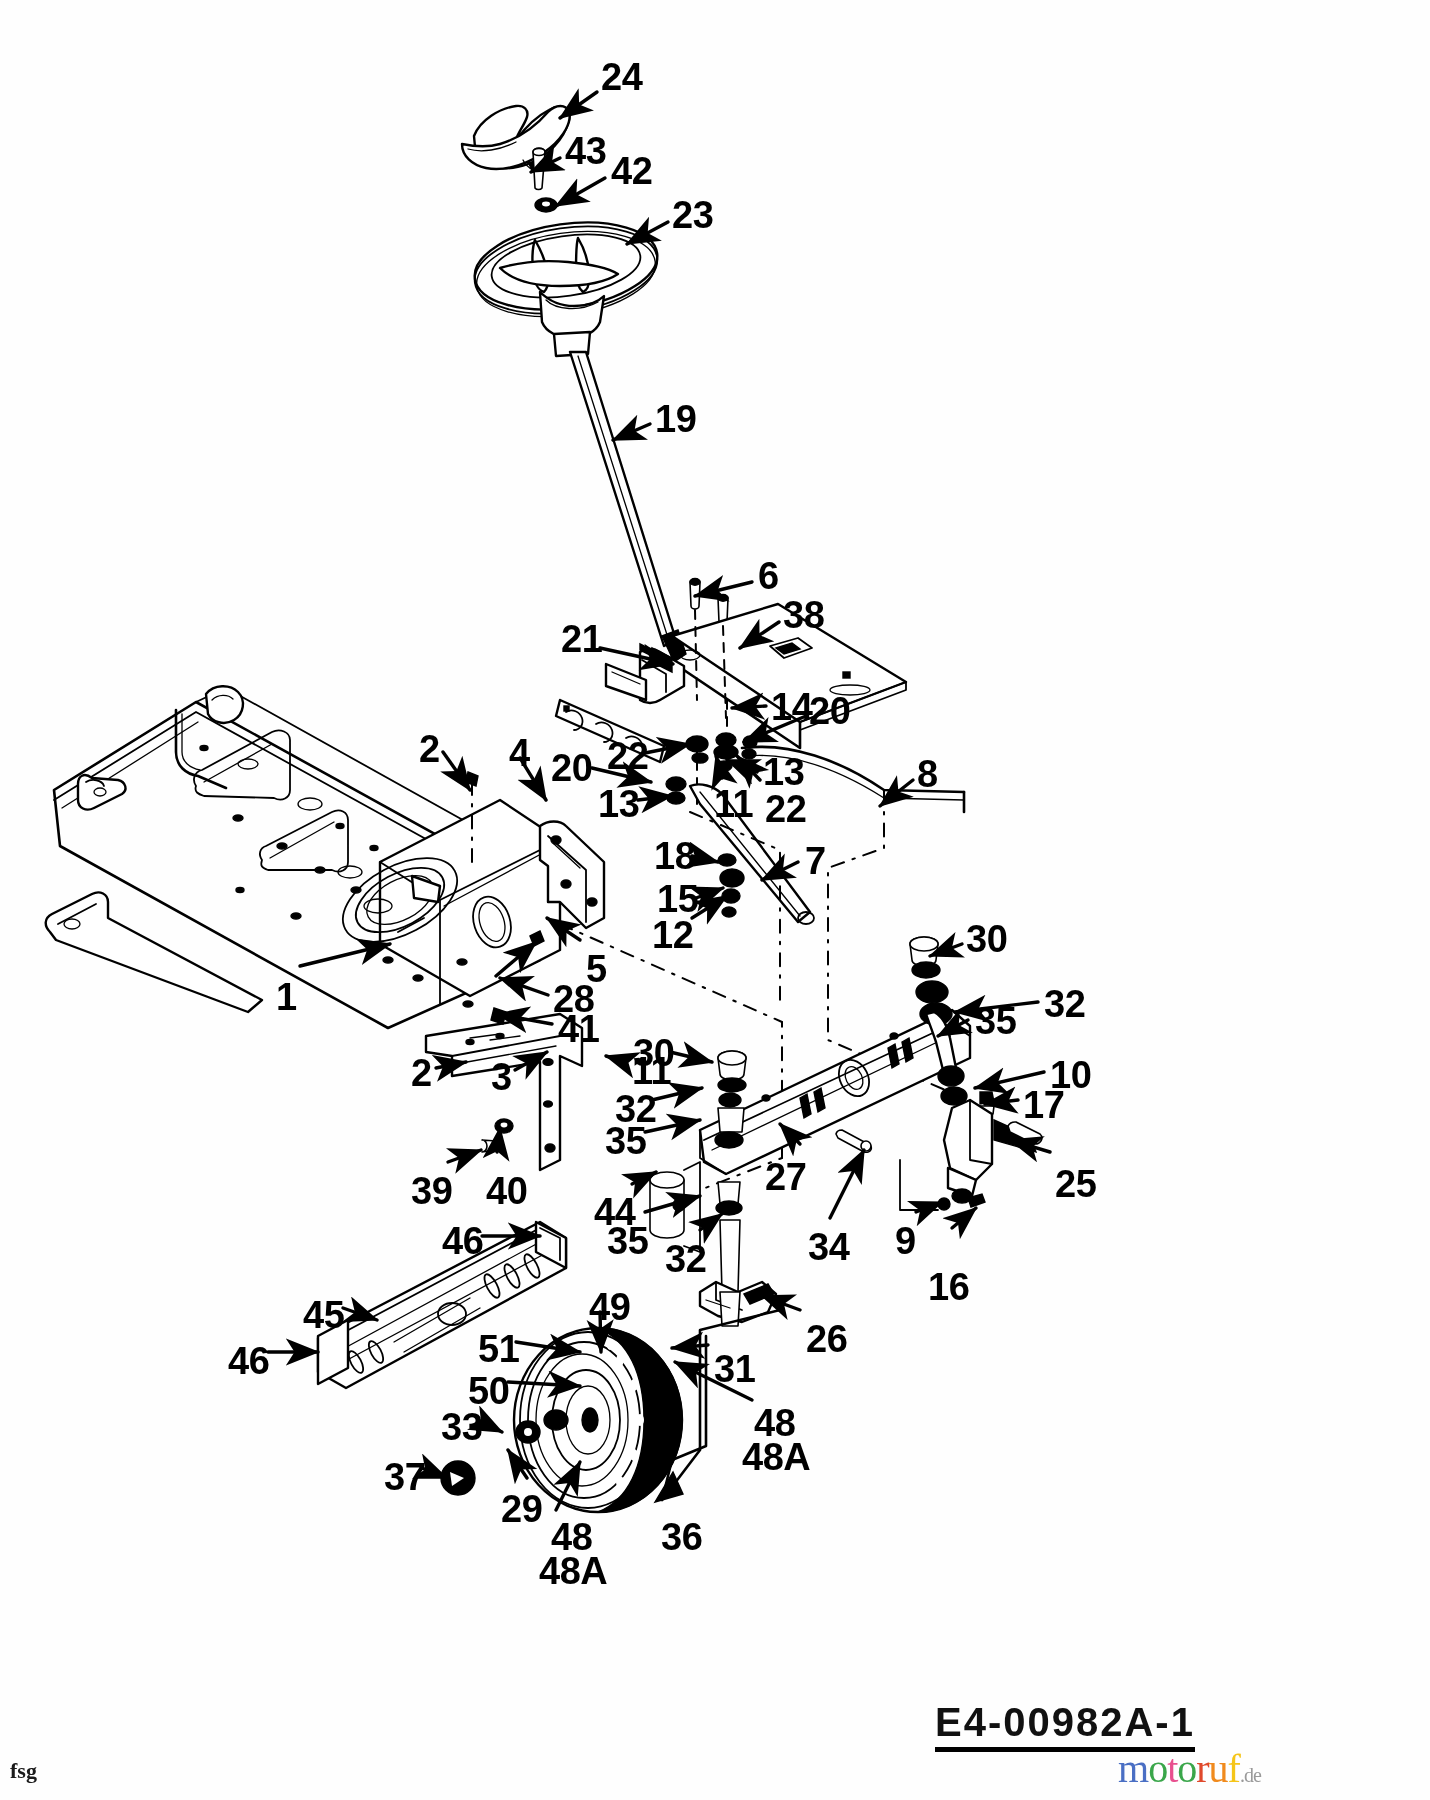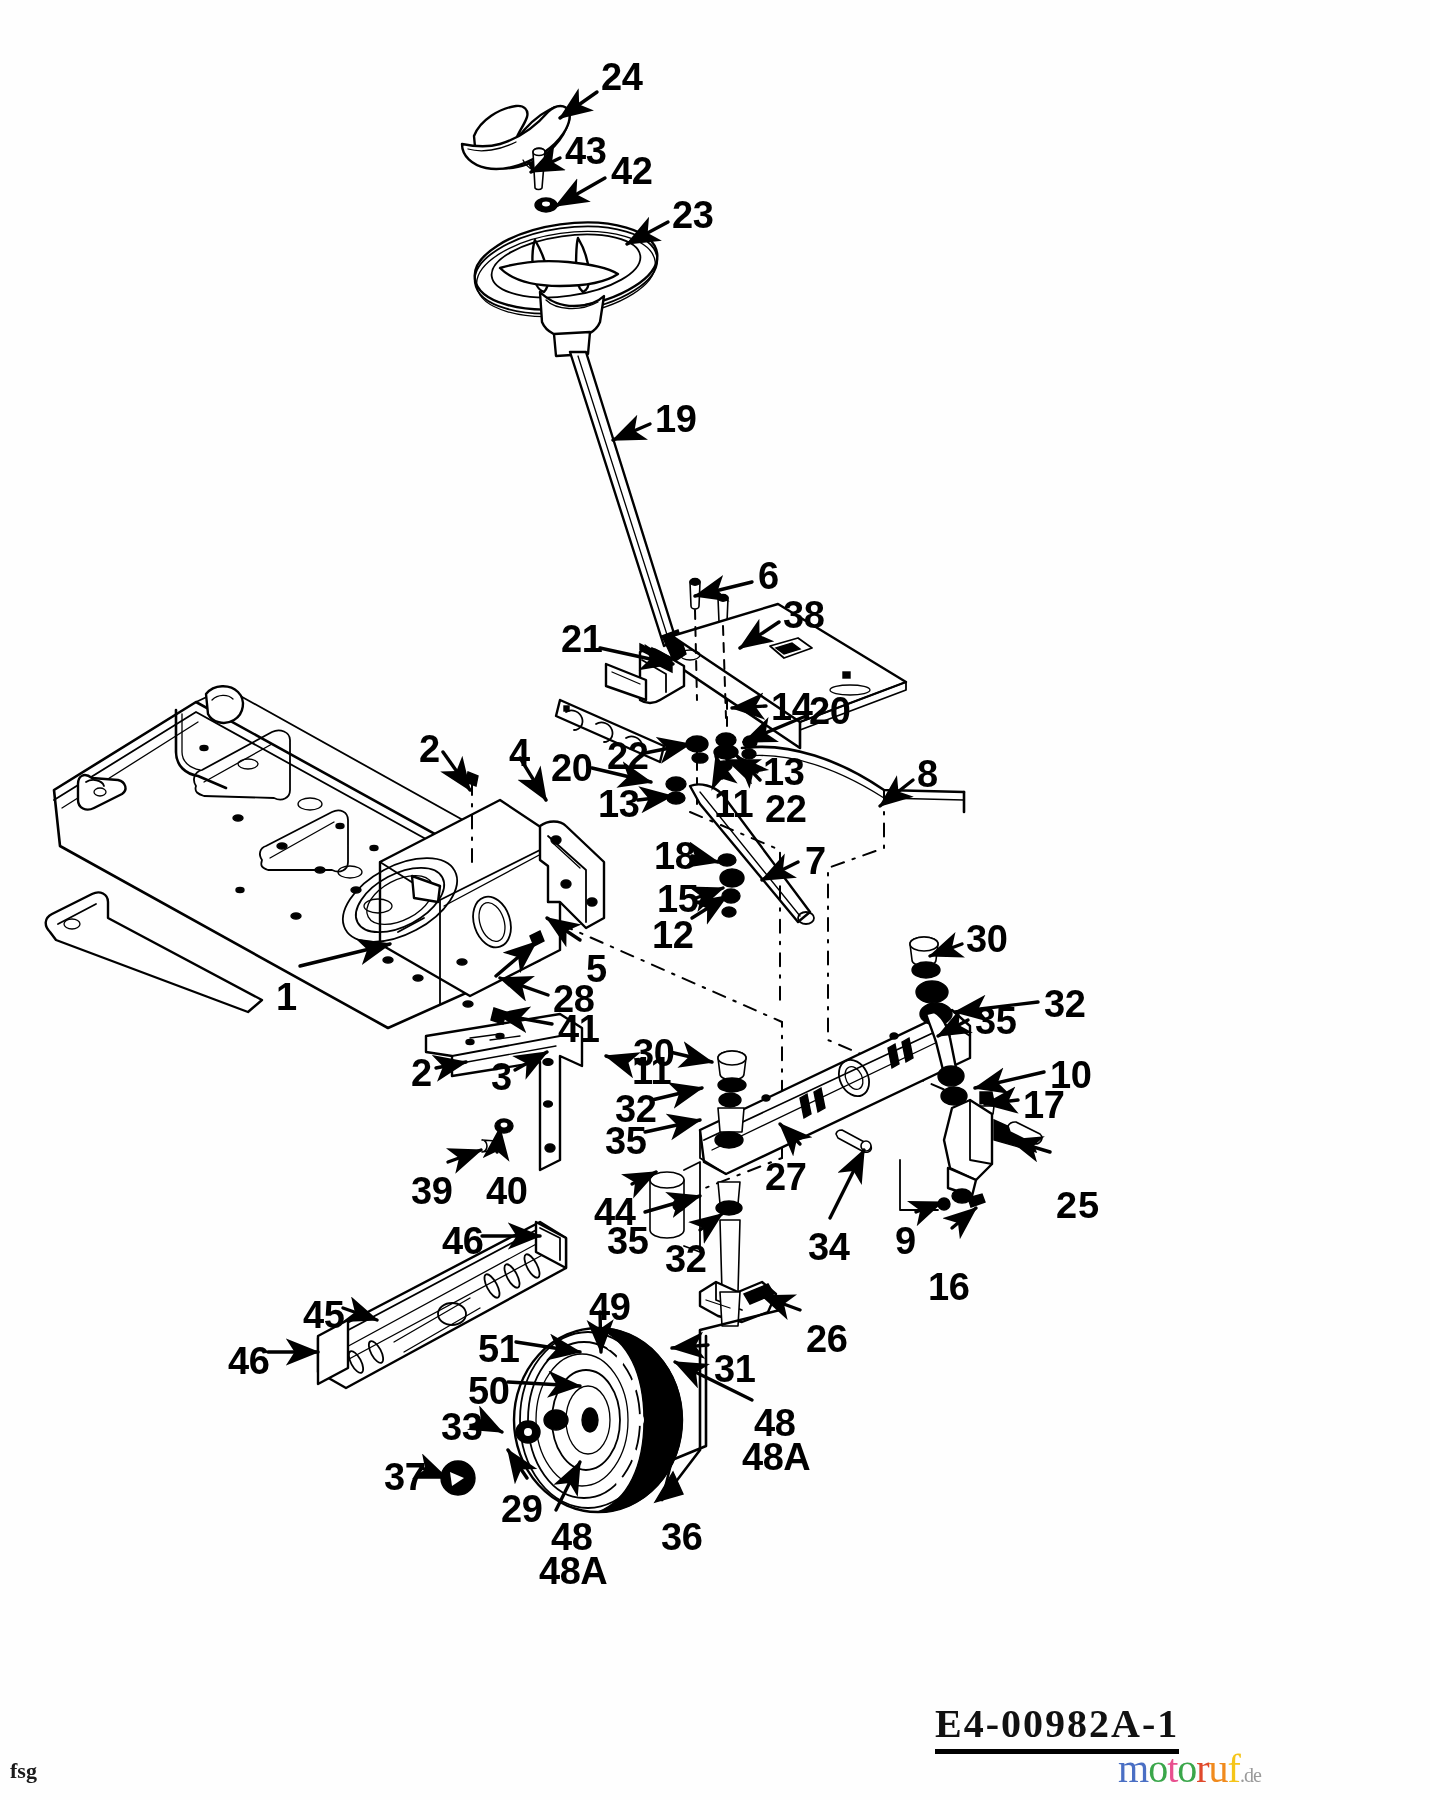--- a/index.html
+++ b/index.html
@@ -4,21 +4,21 @@
 <style>
   html,body{margin:0;padding:0;background:#ffffff;}
   body{width:1430px;height:1800px;position:relative;overflow:hidden;
        font-family:"Liberation Sans",sans-serif;}
   #sheet{position:absolute;inset:0;background:#fefefe;}
   svg#drawing{position:absolute;left:0;top:0;width:1430px;height:1800px;}
   .cl{position:absolute;font-weight:bold;color:#000;letter-spacing:-0.5px;
       font-family:"Liberation Sans",sans-serif;white-space:nowrap;}
   .cl{font-size:38px;line-height:1;}
   #diagram-id{position:absolute;left:935px;top:1700px;font-size:40px;
-      font-family:Liberation Serif, serif;font-weight:bold;letter-spacing:2px;
+      font-family:Liberation Sans, sans-serif;font-weight:bold;letter-spacing:2px;
       color:#111;border-bottom:5px solid #000;padding-bottom:2px;}
   #fsg{position:absolute;left:10px;top:1758px;font-size:22px;font-weight:bold;
       font-family:"Liberation Serif",serif;color:#1a1a1a;}
   #watermark{position:absolute;left:1118px;top:1745px;font-size:40px;
       font-family:Liberation Serif, serif;letter-spacing:-1px;}
   #watermark span{font-weight:normal;}
   #watermark .suffix{font-size:20px;color:#9a9a9a;}
 </style>
 </head>
 <body>
@@ -509,21 +509,21 @@
       <div class="cl" style="left: 633px; top: 1034px;">30</div>
       <div class="cl" style="left: 632px; top: 1052px;">11</div>
       <div class="cl" style="left: 411px; top: 1054px;">2</div>
       <div class="cl" style="left: 491px; top: 1058px;">3</div>
       <div class="cl" style="left: 1023px; top: 1086px;">17</div>
       <div class="cl" style="left: 615px; top: 1090px;">32</div>
       <div class="cl" style="left: 605px; top: 1122px;">35</div>
       <div class="cl" style="left: 411px; top: 1172px;">39</div>
       <div class="cl" style="left: 486px; top: 1172px;">40</div>
       <div class="cl" style="left: 765px; top: 1158px;">27</div>
-      <div class="cl" style="left: 1055px; top: 1189px; font-family: Liberation Mono, monospace;">25</div>
+      <div class="cl" style="left: 1055px; top: 1165px;">25</div>
       <div class="cl" style="left: 594px; top: 1193px;">44</div>
       <div class="cl" style="left: 607px; top: 1222px;">35</div>
       <div class="cl" style="left: 808px; top: 1228px;">34</div>
       <div class="cl" style="left: 895px; top: 1222px;">9</div>
       <div class="cl" style="left: 928px; top: 1244px; margin-top: 24px;">16</div>
       <div class="cl" style="left: 665px; top: 1240px;">32</div>
       <div class="cl" style="left: 442px; top: 1222px;">46</div>
       <div class="cl" style="left: 303px; top: 1296px;">45</div>
       <div class="cl" style="left: 228px; top: 1342px;">46</div>
       <div class="cl" style="left: 589px; top: 1288px;">49</div>

